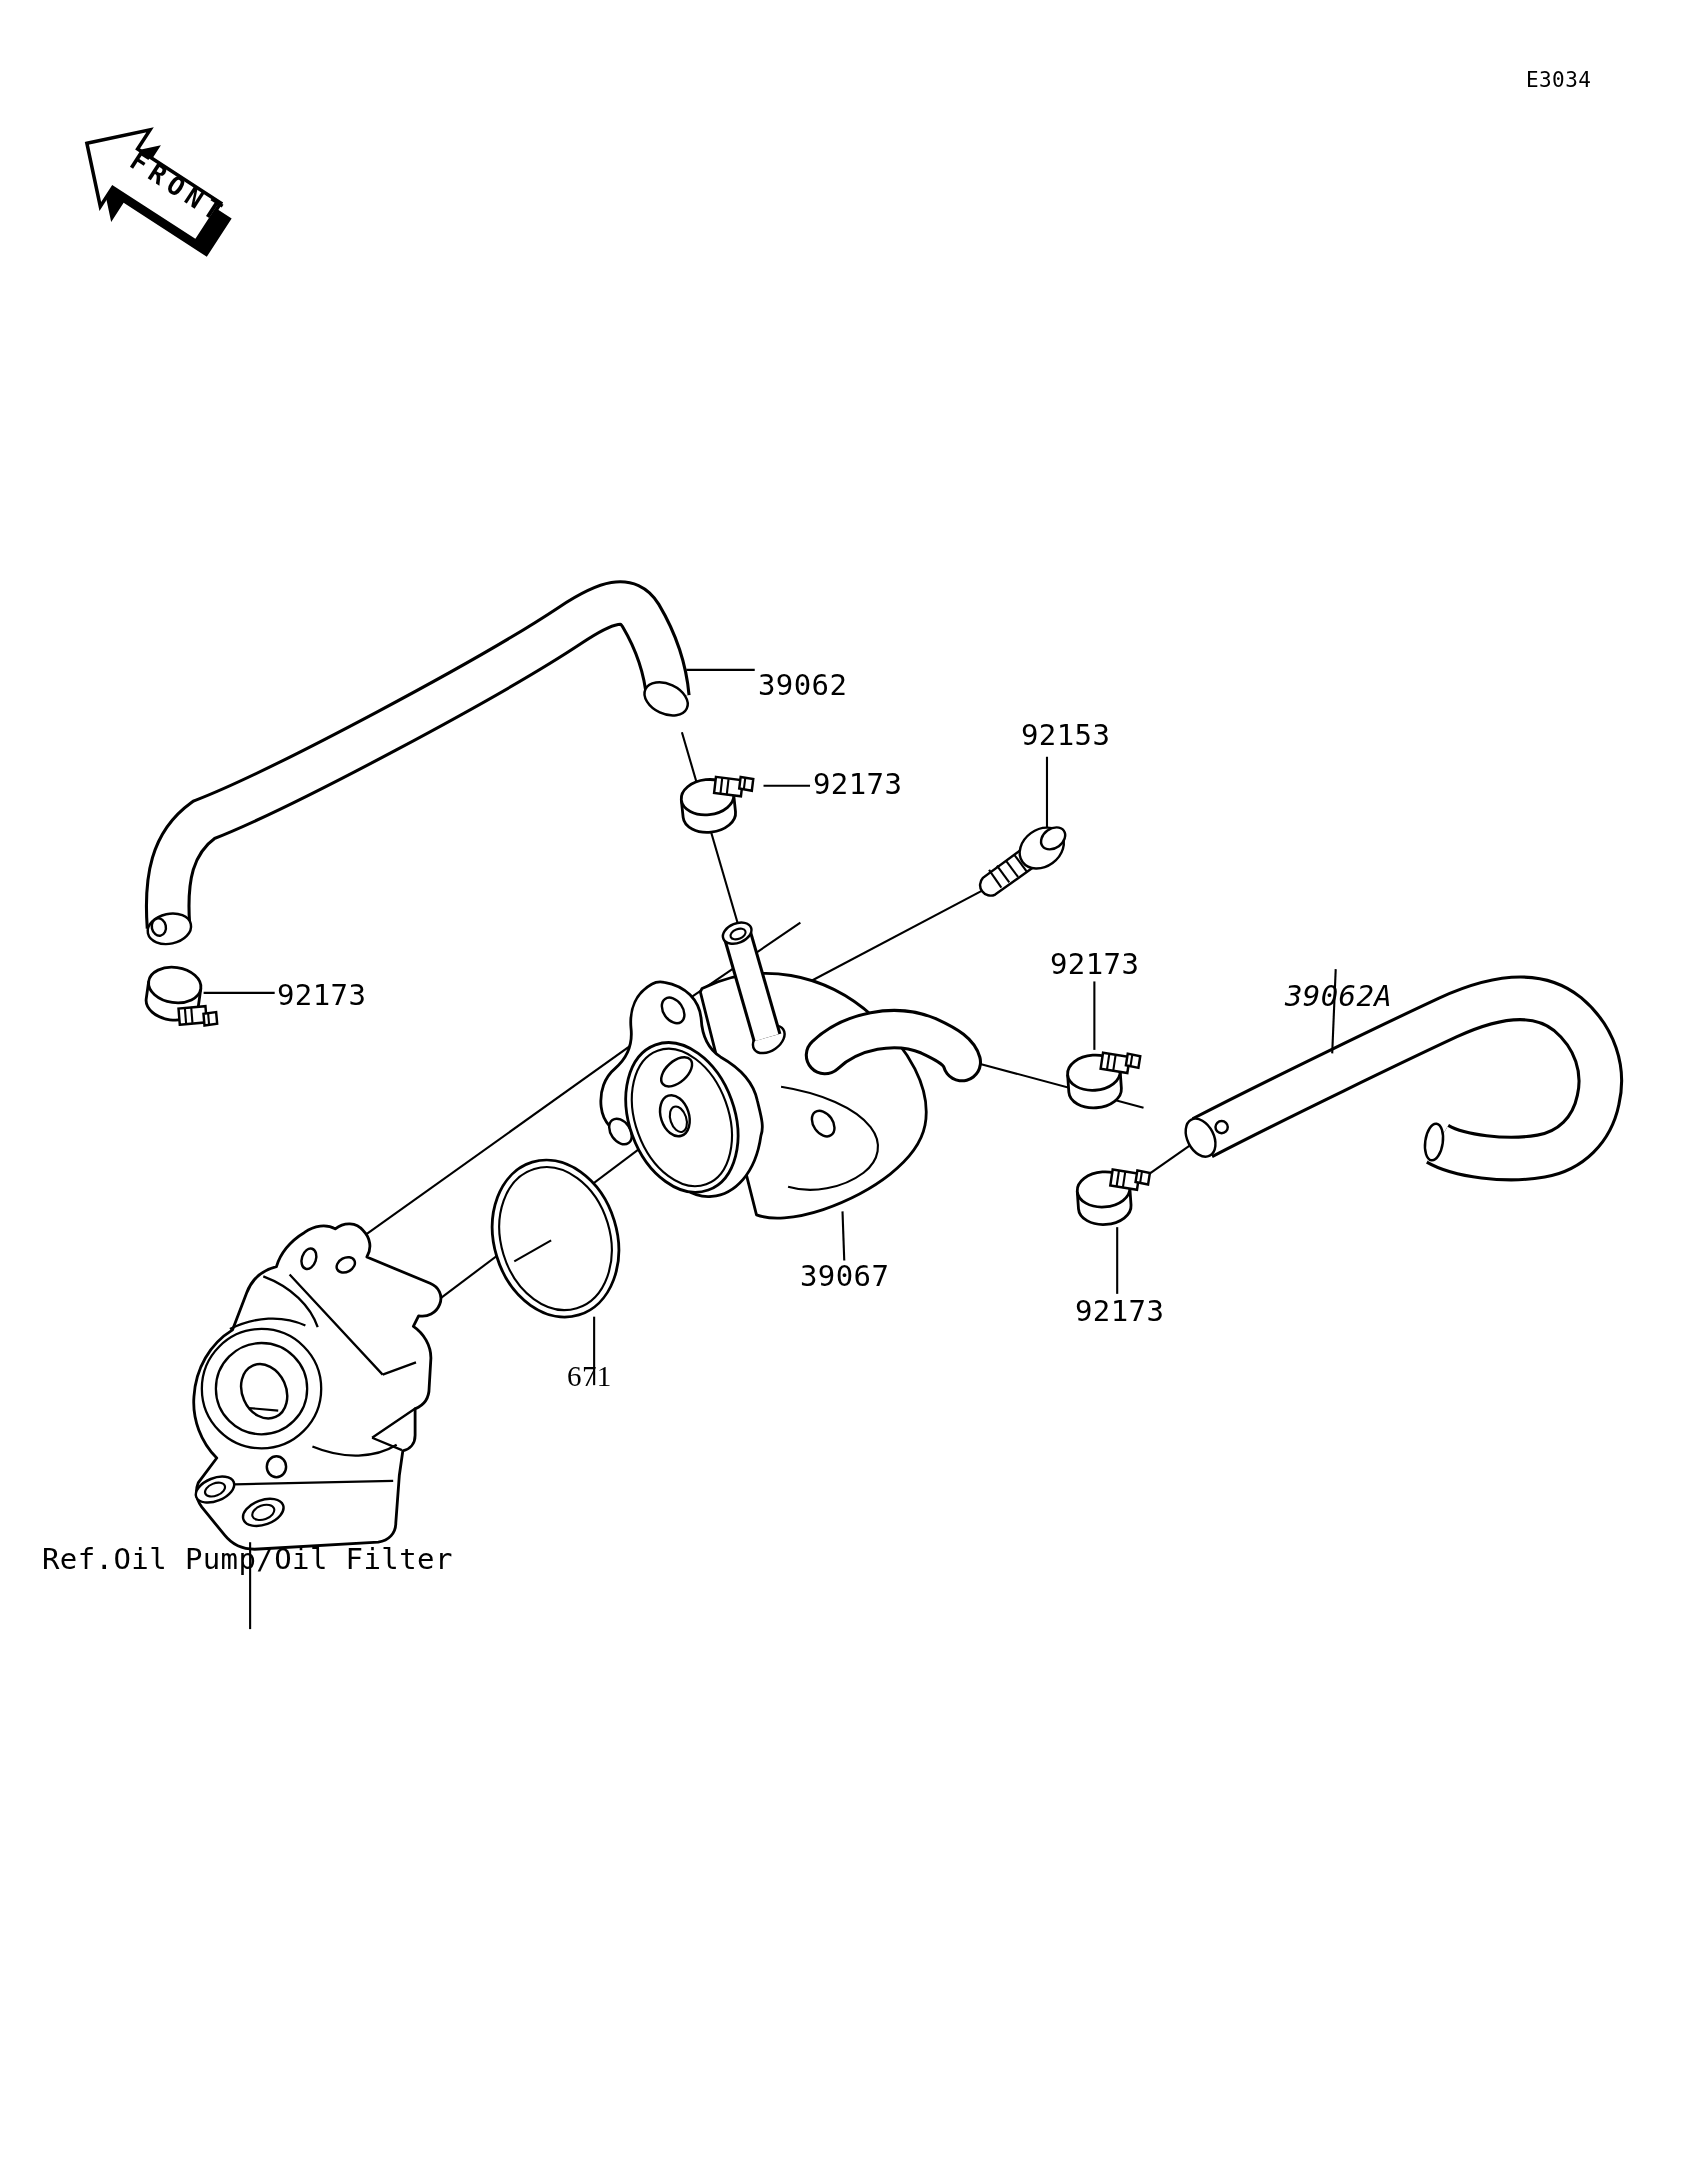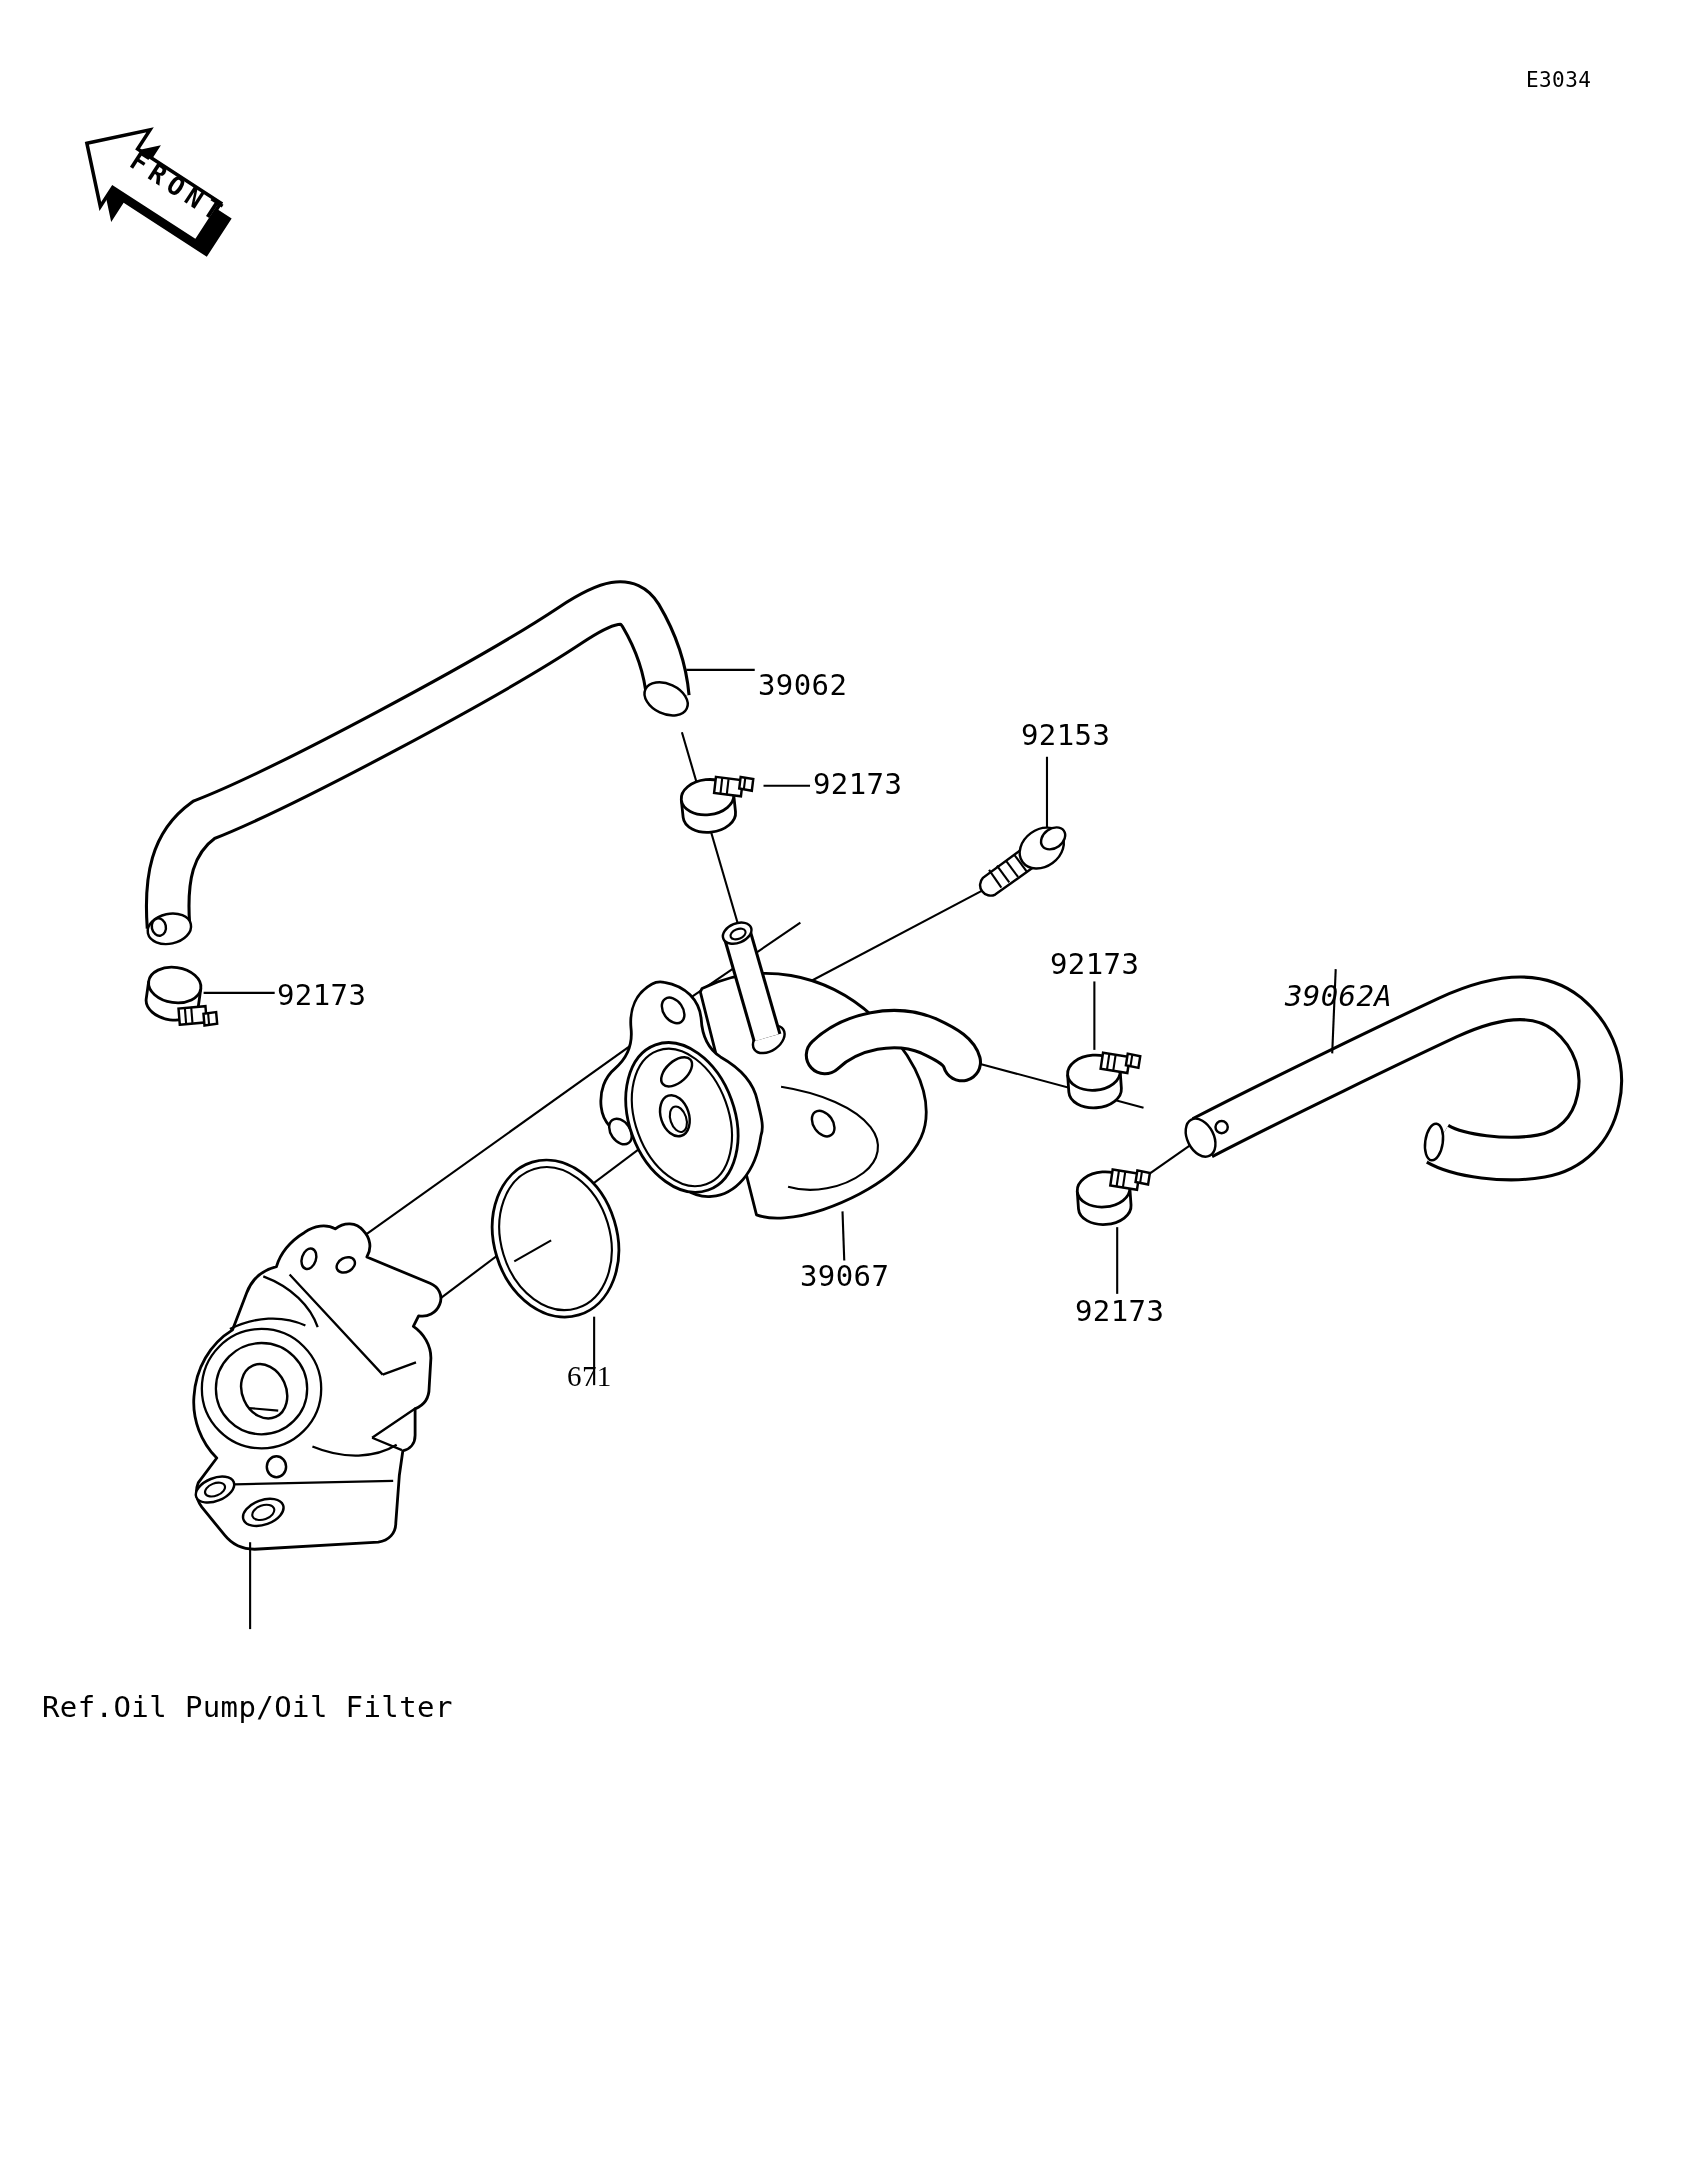--- a/index.html
+++ b/index.html
@@ -22,21 +22,21 @@
   .l-pagecode{left:1526px;top:70px;font-size:21px;}
   .l-39062{left:758px;top:671px;}
   .l-92173-top{left:813px;top:770px;}
   .l-92153{left:1004px;top:721px;margin-left:17px;}
   .l-92173-mid{left:1050px;top:950px;}
   .l-39062a{left:1285px;top:982px;font-style:italic;}
   .l-92173-left{left:277px;top:981px;}
   .l-39067{left:800px;top:1262px;}
   .l-671{left:567px;top:1362px;font-family:Liberation Serif, serif;}
   .l-92173-br{left:1075px;top:1297px;}
-  .l-ref{left:42px;top:1693px;letter-spacing:0.4px;}
+  .l-ref{left:42px;top:1545px;letter-spacing:0.4px;}
   .l-front{
     left:140px;top:147px;
     font-size:26px;font-weight:bold;letter-spacing:6.1px;
     transform:rotate(33deg);
     transform-origin:0 0;
   }
   
   .o{fill:#fff;stroke:#000;stroke-width:3.2;stroke-linejoin:round;}
   .ot{fill:#fff;stroke:#000;stroke-width:2.8;}
   .ln{fill:none;stroke:#000;stroke-width:2.4;}

